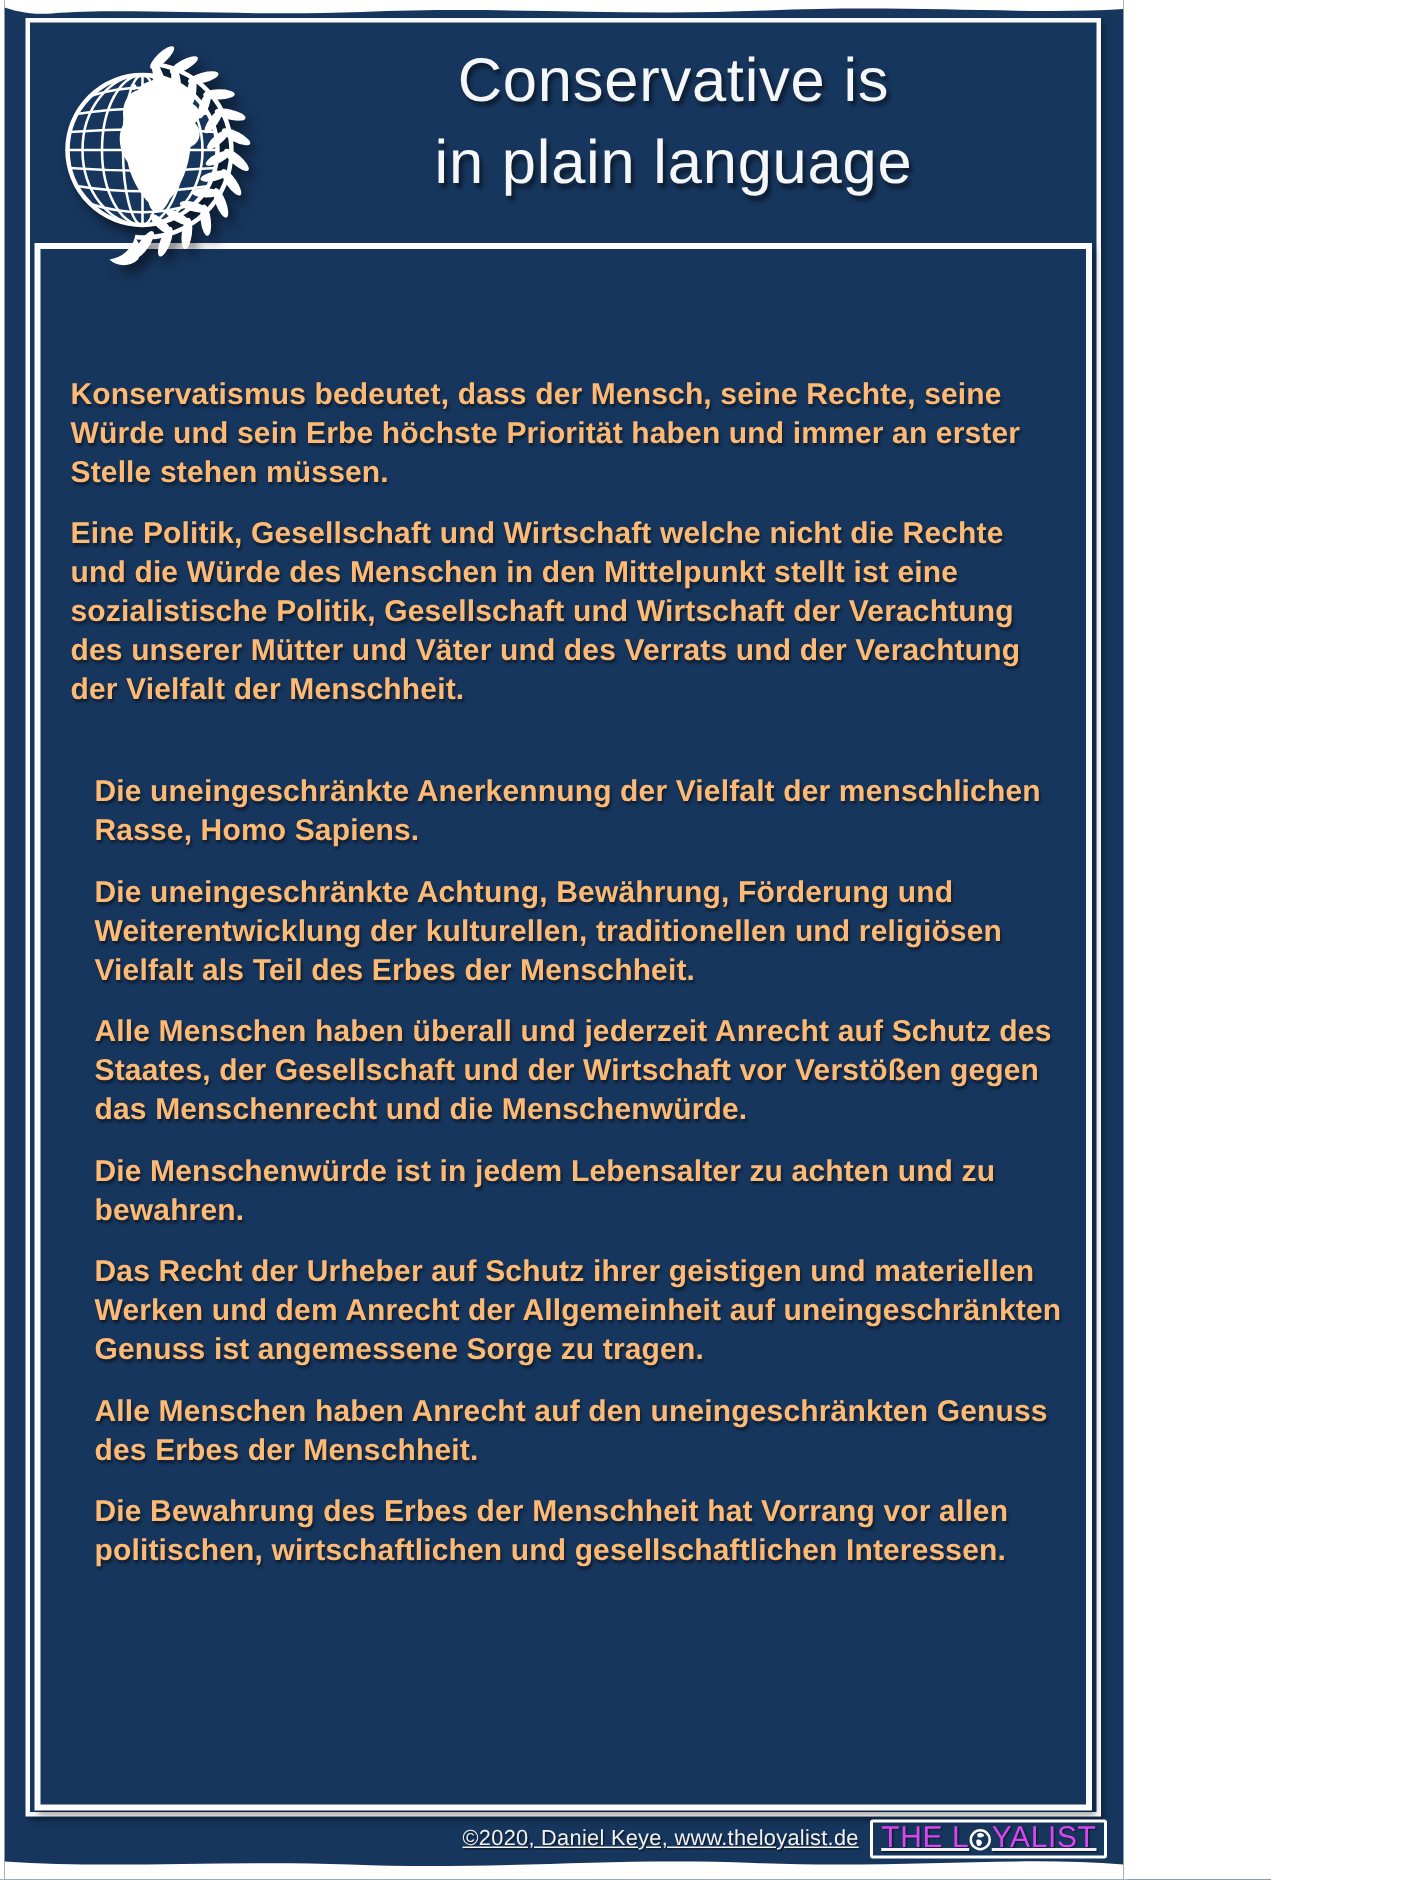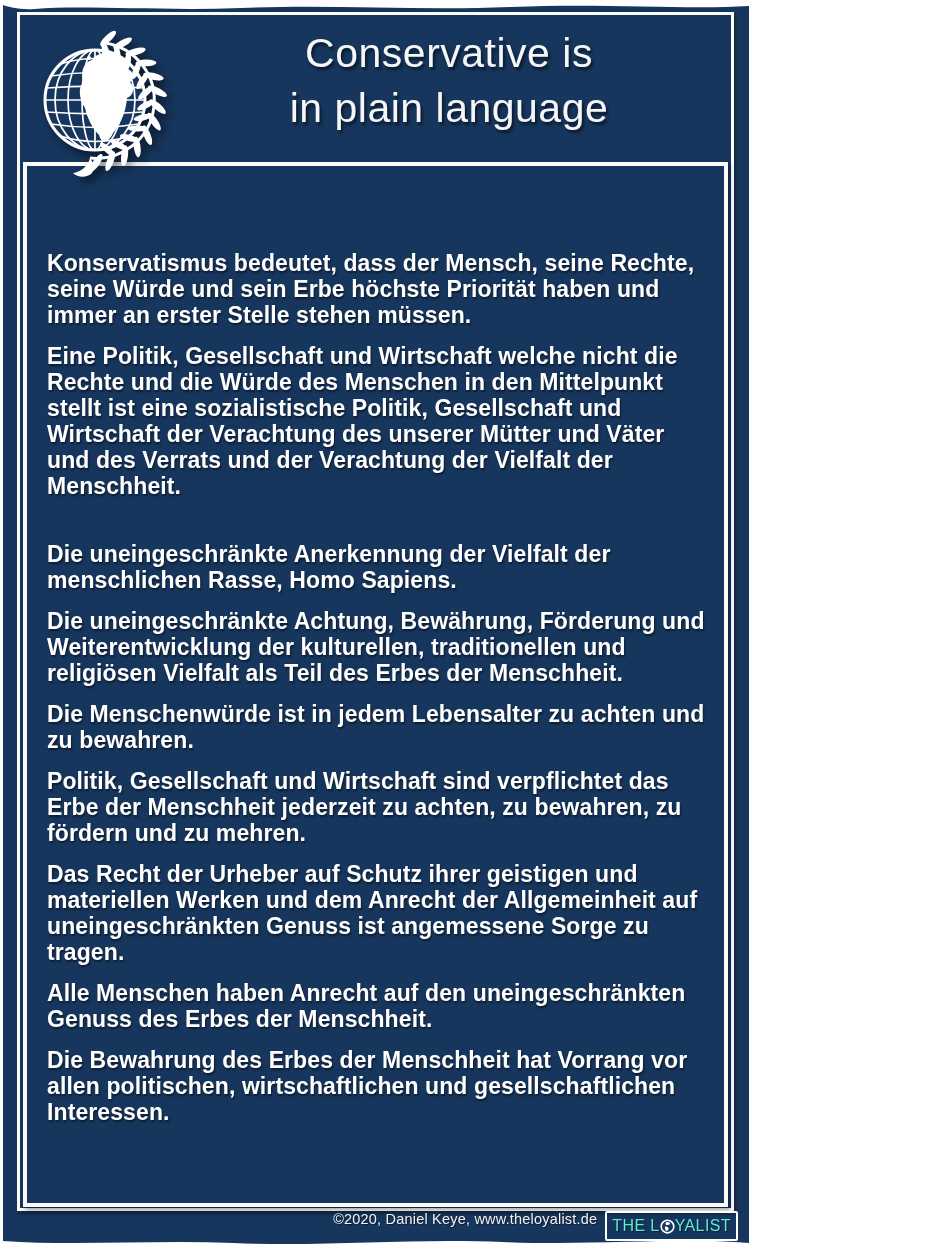--- a/index.html
+++ b/index.html
@@ -11,32 +11,32 @@
   .tear-bottom{bottom:0;height:20px;}
   .outer-frame{position:absolute;left:14px;right:15px;top:12px;bottom:42px;
     border:3px solid #fbfbfb;box-shadow:2px 3px 4px rgba(0,0,0,0.35);}
   .body-frame{position:absolute;left:20px;right:21px;top:162px;bottom:46px;
     border:4px solid #fbfbfb;box-shadow:2px 3px 4px rgba(0,0,0,0.35);}
   .logo{position:absolute;left:16px;top:12px;width:152px;height:172px;z-index:6;
     filter:drop-shadow(4px 5px 4px rgba(0,0,0,0.55));}
   .title{position:absolute;left:172px;right:26px;top:26px;z-index:3;text-align:center;
     color:#F4F6F8;font-size:41px;line-height:55px;font-weight:400;letter-spacing:0.5px;
     text-shadow:2px 3px 3px rgba(0,0,0,0.55);}
-  .content{position:absolute;left:44px;right:40px;top:250px;z-index:3;color:#ffffff;
-    font-size:23px;line-height:26px;font-weight:600;letter-spacing:0.1px;
+  .content{position:absolute;left:44px;right:40px;top:250px;z-index:3;color:#fdba74;
+    font-size:20px;line-height:26px;font-weight:600;letter-spacing:0.1px;
     text-shadow:1px 2px 2px rgba(0,0,0,0.5);}
   .content p{margin:0 0 15px 0;}
   .section{margin:0;}
-  .section + .section{padding-top:27px;}
+  .section + .section{padding-top:27px;margin-left:16px;}
   .footer{position:absolute;right:11px;bottom:12px;height:30px;z-index:4;display:flex;
-    gap:8px;color:#F2F2F2;font-size:14.5px;letter-spacing:0.2px;
-    text-shadow:1px 1px 1px rgba(0,0,0,0.5);}
+    align-items:center;gap:8px;color:#F2F2F2;font-size:14.5px;letter-spacing:0.2px;
+    text-shadow:1px 1px 1px rgba(0,0,0,0.5);text-decoration:underline;}
   .brand-badge{display:inline-flex;align-items:center;border:2px solid #ffffff;
-    border-radius:2px;padding:1px 5px 2px 5px;font-size:16px;letter-spacing:0.4px;
-    color:#5eead4;line-height:19px;white-space:nowrap;}
+    border-radius:2px;padding:1px 5px 2px 5px;font-size:20px;letter-spacing:0.4px;
+    color:#d946ef;line-height:19px;white-space:nowrap;}
   .brand-badge .o-globe{margin:1px 0 0 0;display:inline-block;}
 </style>
 </head>
 <body>
 
 <div class="page">
   <div class="poster">
 
     <div class="outer-frame"></div>
     <div class="body-frame"></div>
@@ -139,22 +139,22 @@
     <div class="content">
       <div class="section">
 
       <p>Konservatismus bedeutet, dass der Mensch, seine Rechte, seine Würde und sein Erbe höchste Priorität haben und immer an erster Stelle stehen müssen.</p>
           <p>Eine Politik, Gesellschaft und Wirtschaft welche nicht die Rechte und die Würde des Menschen in den Mittelpunkt stellt ist eine sozialistische Politik, Gesellschaft und Wirtschaft der Verachtung des unserer Mütter und Väter und des Verrats und der Verachtung der Vielfalt der Menschheit.</p>
         </div>
       <div class="section">
 
       <p>Die uneingeschränkte Anerkennung der Vielfalt der menschlichen Rasse, Homo Sapiens.</p>
           <p>Die uneingeschränkte Achtung, Bewährung, Förderung und Weiterentwicklung der kulturellen, traditionellen und religiösen Vielfalt als Teil des Erbes der Menschheit.</p>
+          <p>Alle Menschen haben überall und jederzeit Anrecht auf Schutz des Staates, der Gesellschaft und der Wirtschaft vor Verstößen gegen das Menschenrecht und die Menschenwürde.</p>
           <p>Die Menschenwürde ist in jedem Lebensalter zu achten und zu bewahren.</p>
-          <p>Politik, Gesellschaft und Wirtschaft sind verpflichtet das Erbe der Menschheit jederzeit zu achten, zu bewahren, zu fördern und zu mehren.</p>
           <p>Das Recht der Urheber auf Schutz ihrer geistigen und materiellen Werken und dem Anrecht der Allgemeinheit auf uneingeschränkten Genuss ist angemessene Sorge zu tragen.</p>
           <p>Alle Menschen haben Anrecht auf den uneingeschränkten Genuss des Erbes der Menschheit.</p>
           <p>Die Bewahrung des Erbes der Menschheit hat Vorrang vor allen politischen, wirtschaftlichen und gesellschaftlichen Interessen.</p>
         </div>
     </div>
 
     <div class="footer">
       <span>©2020, Daniel Keye, www.theloyalist.de</span>
       <span class="brand-badge">
         <span>THE L</span>

